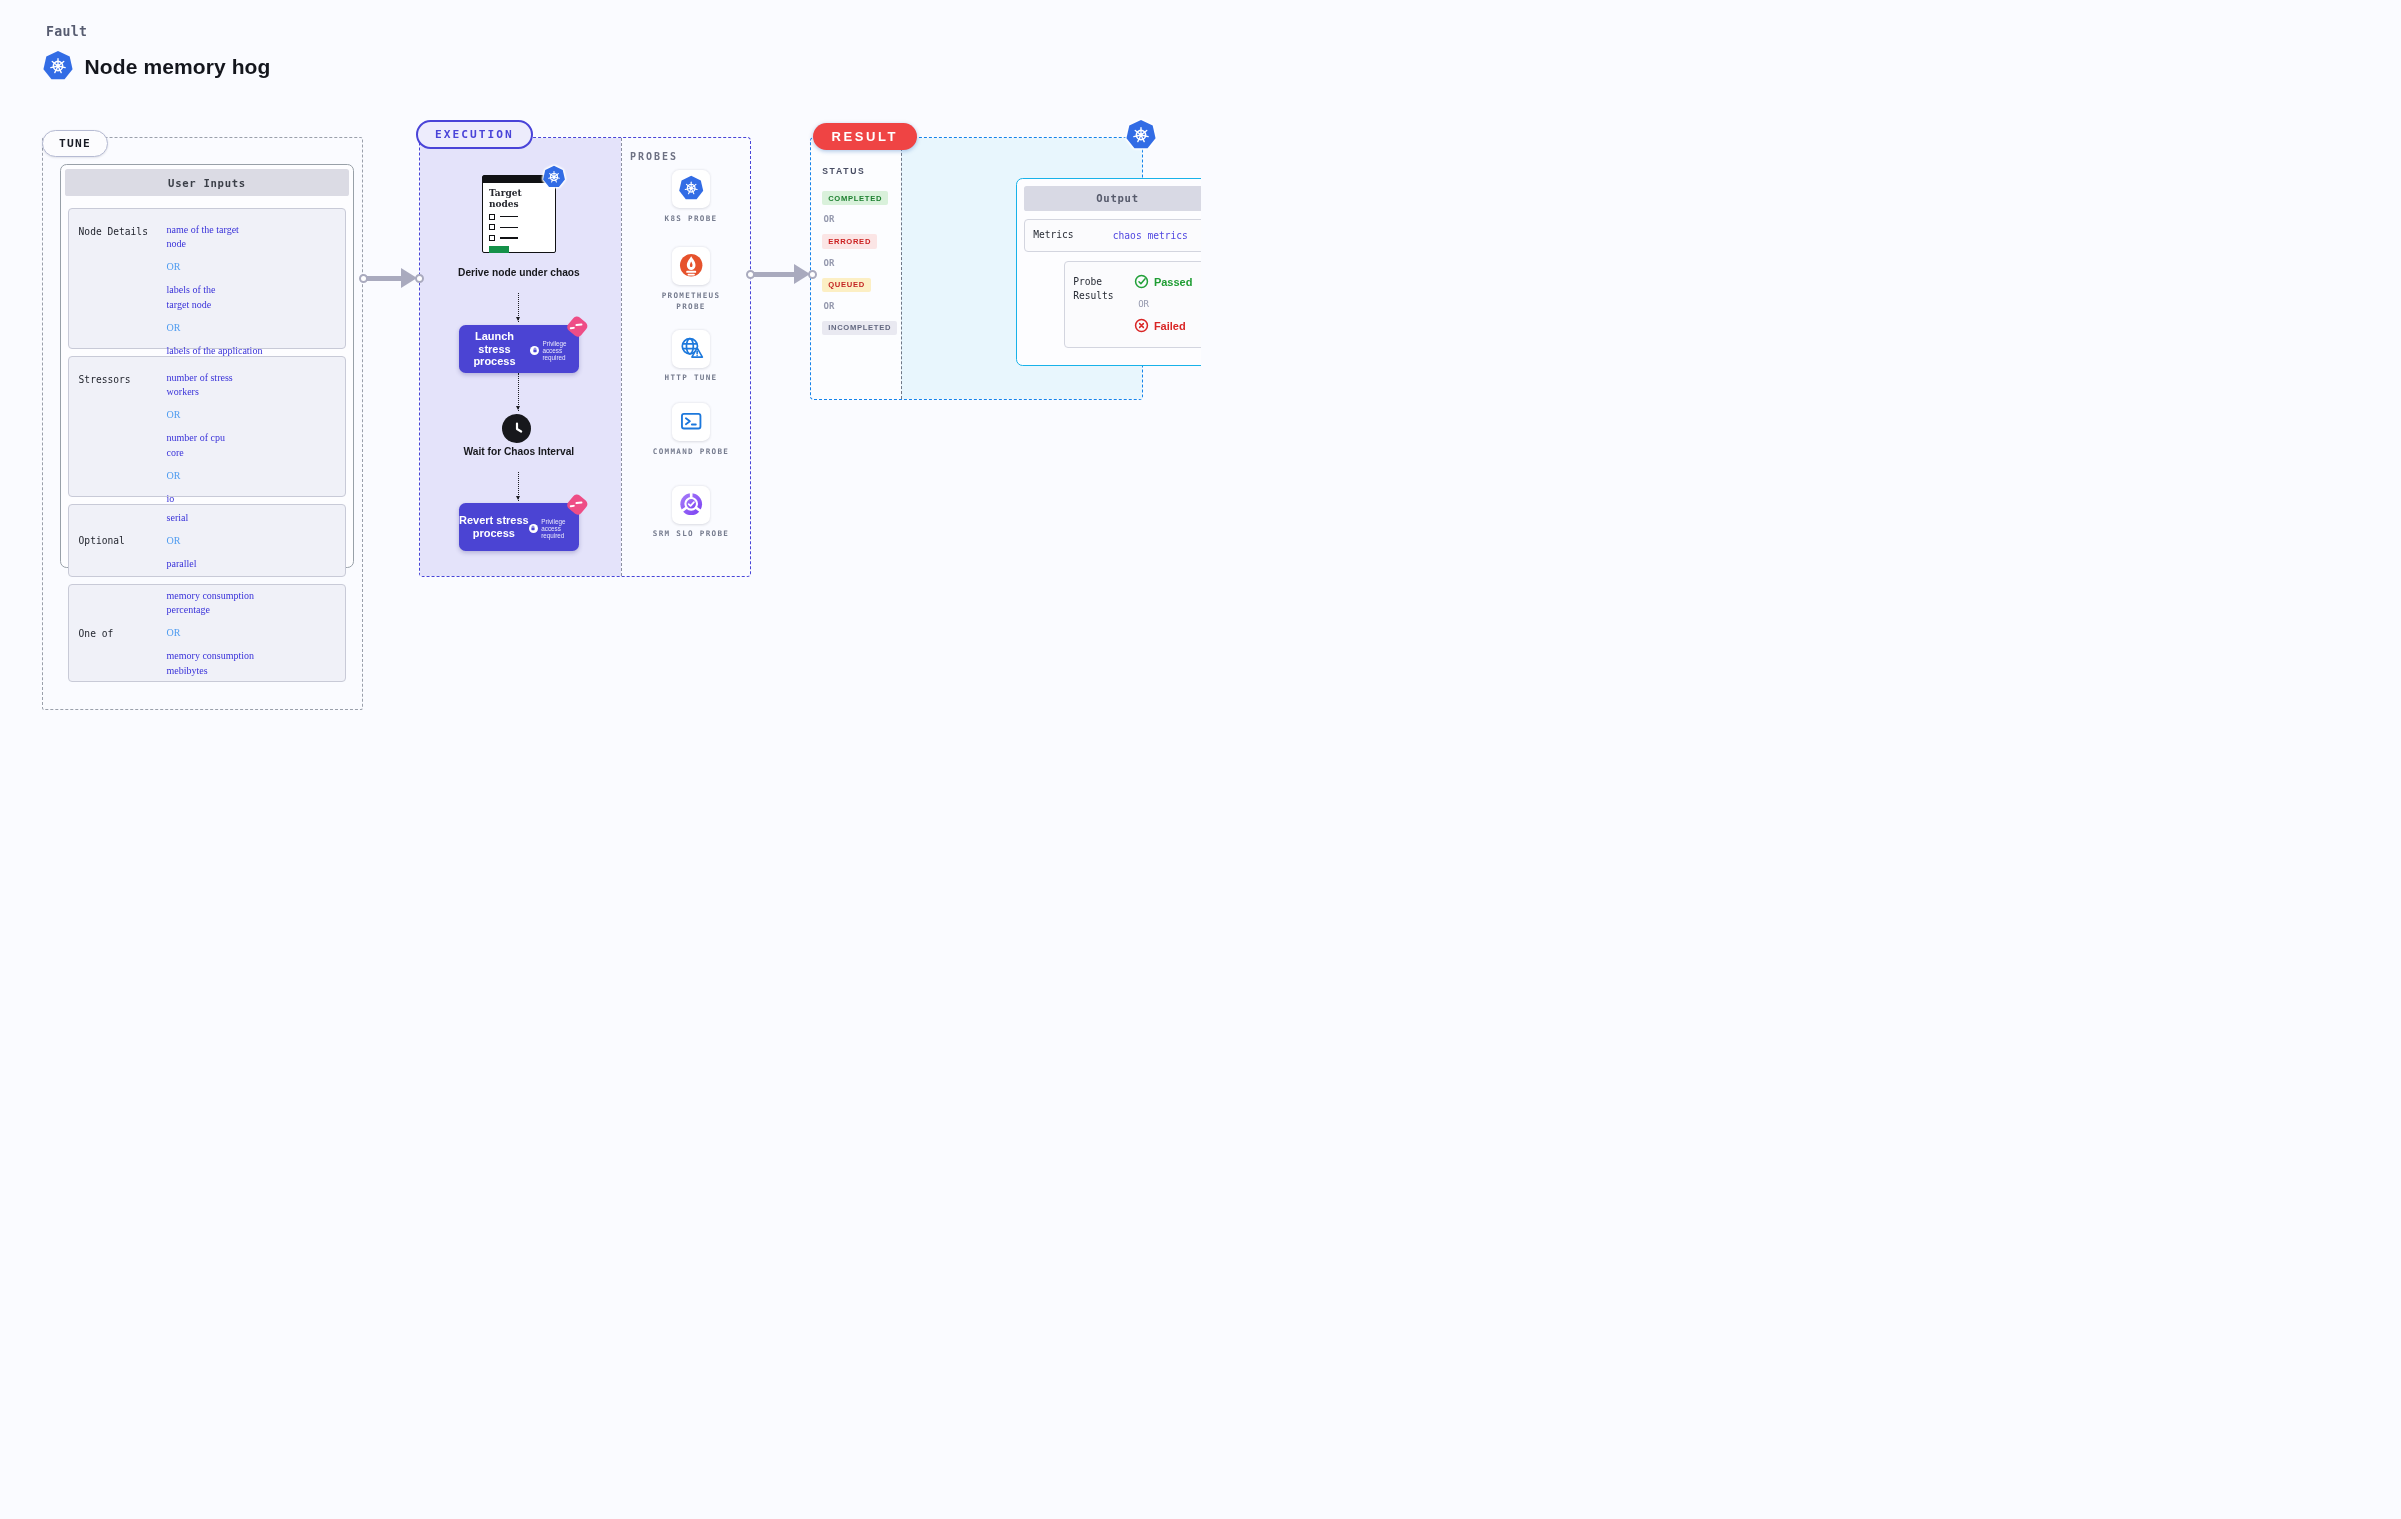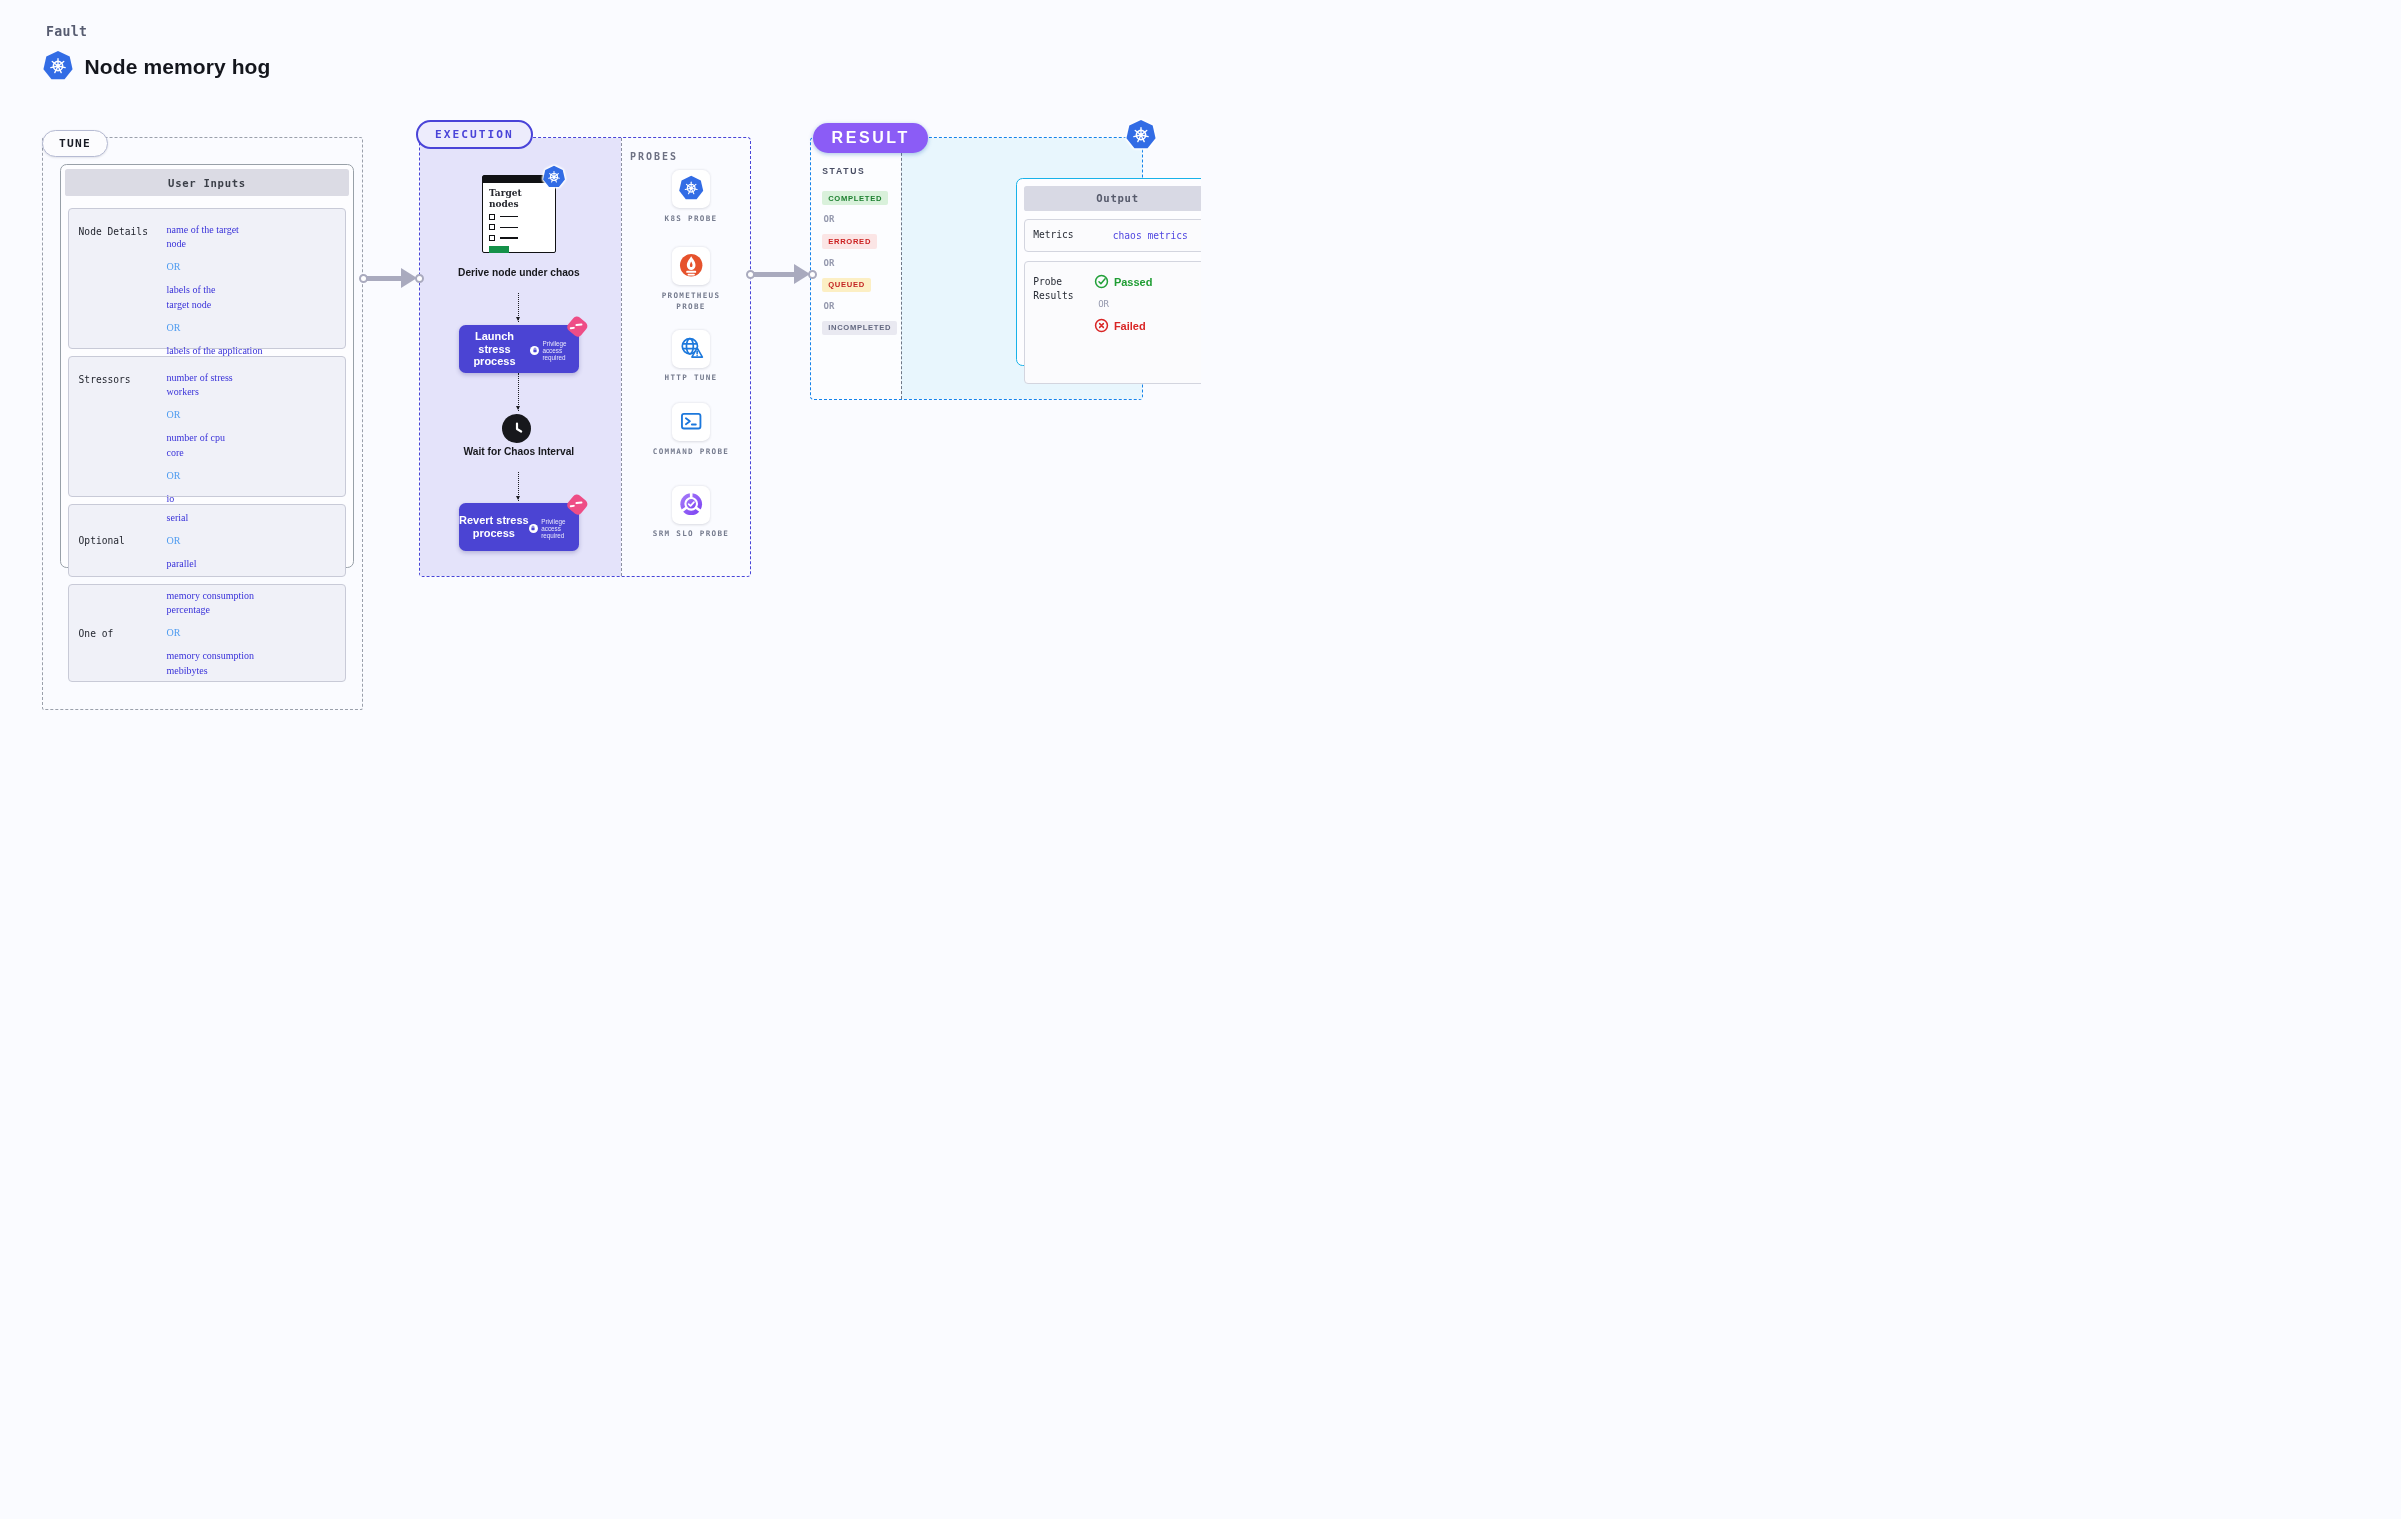--- a/index.html
+++ b/index.html
@@ -13,22 +13,22 @@
   .title-row { position:absolute; left:42px; top:50px; display:flex; align-items:center; gap:10.6px; }
   .title-row h1 { font-size:21px; font-weight:700; color:#14161d; letter-spacing:0.1px; }
 
   
   .pill { position:absolute; z-index:4; display:inline-flex; align-items:center; justify-content:center;
           border-radius:16px; font-family:"DejaVu Sans Mono",monospace; font-weight:700; }
   .pill-tune { left:42px; top:130px; padding:6px 16px; background:#fcfcfe; border:1.3px solid #b6bbd3;
                color:#191c26; font-size:11.2px; letter-spacing:1.3px; box-shadow:0 0.7px 2px rgba(30,30,60,.12); }
   .pill-exec { left:416px; top:120px; padding:6px 17px; background:#edecfc; border:2px solid #4a44d8;
                color:#4a44d8; font-size:11.2px; letter-spacing:2px; }
-  .pill-result { left:813px; top:123px; padding:6px 18.5px; background:#8b5cf6; border:none; color:#fff;
-                 font-family:"Liberation Sans",sans-serif; font-size:16px; letter-spacing:2.6px;
+  .pill-result { left:813px; top:123px; padding:6px 18.5px; background:#ef4444; border:none; color:#fff;
+                 font-family:"Liberation Sans",sans-serif; font-size:13px; letter-spacing:2.6px;
                  box-shadow:0 1.3px 4px rgba(13,90,180,.35); }
 
   
   .tune-panel { position:absolute; left:42px; top:137px; width:321px; height:573px;
                 border:1.3px dashed #9aa0ab; border-radius:2.6px; }
   .ui-card { position:absolute; left:17px; top:26.4px; width:294px; height:404px; background:#fdfdff;
              border:1.3px solid #98a0a8; border-radius:6.6px; padding:4px; }
   .ui-header { height:26.4px; background:#dbdbe4; border-radius:2.6px; display:flex; align-items:center;
                justify-content:center; font-family:"DejaVu Sans Mono",monospace; font-size:10.6px;
                font-weight:700; color:#3b3f48; letter-spacing:0.7px; }
@@ -140,21 +140,21 @@
   .status-or { font-family:"DejaVu Sans Mono",monospace; font-size:9px; font-weight:700;
                color:#9599ae; padding-left:1.3px; line-height:1; }
 
   .output-box { position:absolute; left:114px; top:40px; width:203px; height:188px; background:#fdfdff;
                 border:1.7px solid #18b2e9; border-radius:6.6px; padding:6.6px; }
   .output-header { height:25px; background:#d8d9e4; border-radius:2.6px; display:flex; align-items:center;
                    justify-content:center; font-family:"DejaVu Sans Mono",monospace; font-size:10.6px;
                    font-weight:700; color:#575b6c; letter-spacing:0.7px; }
   .output-row { border:1px solid #d3d5df; border-radius:4px; background:#fbfbfd; display:flex; }
   .output-row-metrics { margin-top:8.6px; height:33px; align-items:center; }
-  .output-row-probe { margin-top:8.6px; height:123px; }
+  .output-row-probe { margin-top:8.6px; height:87px;margin-left:40px; }
   .out-label { font-family:"DejaVu Sans Mono",monospace; font-size:9.6px; color:#272b34;
                padding-left:8.6px; width:79px; flex:none; line-height:1.5; }
   .output-row-probe .out-label { padding-top:13.2px; width:69px; }
   .out-value { font-family:"DejaVu Sans Mono",monospace; font-size:9.6px; color:#4f46e0; padding-left:9.2px; }
   .probe-results { display:flex; flex-direction:column; gap:8.6px; padding-top:12px; }
   .pr-line { display:flex; align-items:center; gap:5.3px; }
   .pr-passed { font-size:11px; font-weight:700; color:#1f9d33; }
   .pr-failed { font-size:11px; font-weight:700; color:#d92525; }
   .pr-or { font-family:"DejaVu Sans Mono",monospace; font-size:9px; color:#9599ae; margin-left:4.6px; }
 

